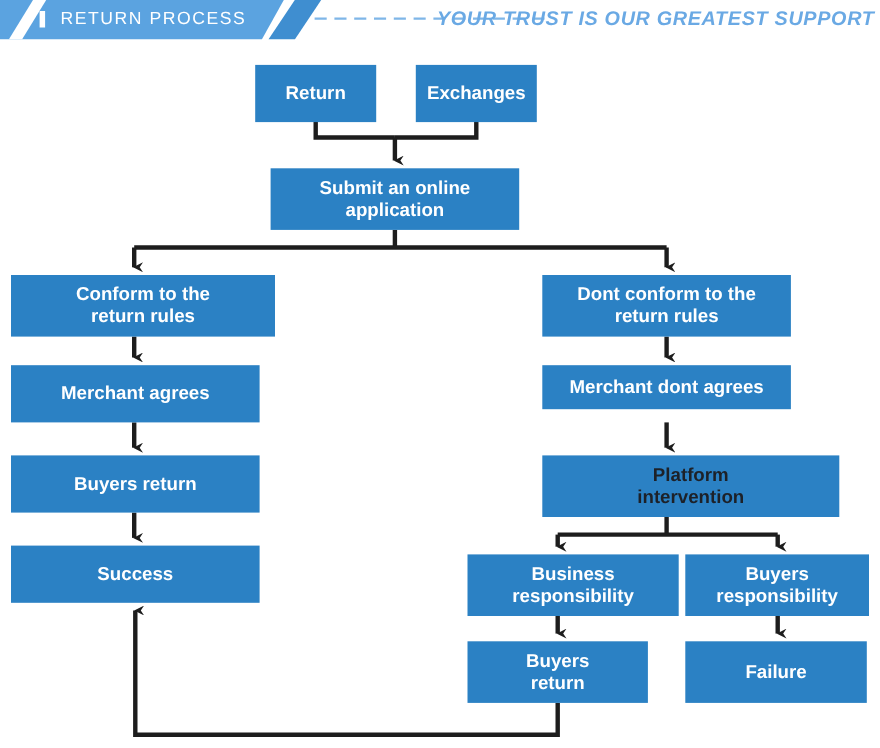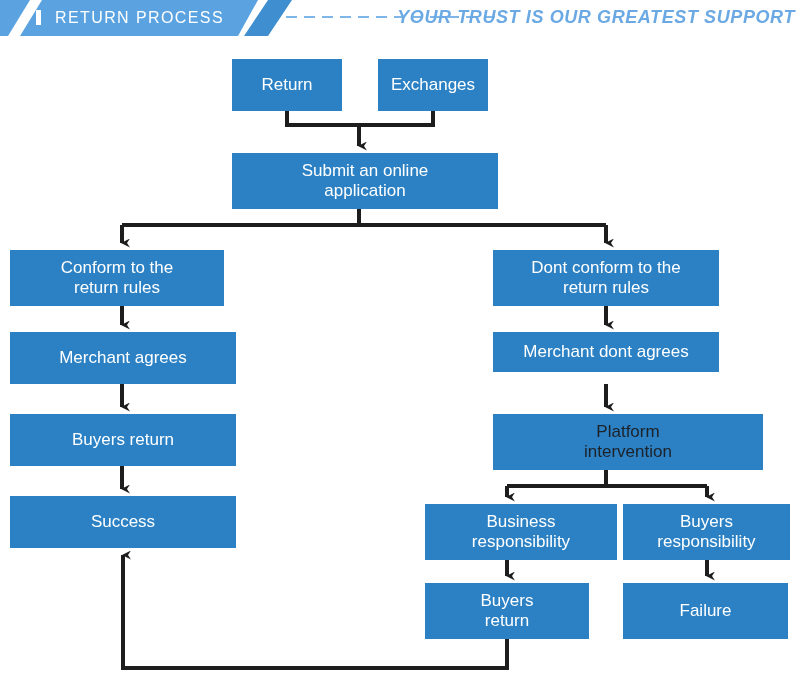--- a/index.html
+++ b/index.html
@@ -48,21 +48,21 @@
     letter-spacing: 0.6px;
     color: #6aa9e4;
     white-space: nowrap;
     line-height: 18px;
   }
 
   
   #flow {
     position: absolute;
     left: 0; top: 36px;
-    width: 800px; height: 644px;
+    width: 800px; height: 644px; font-weight: bold;
   }
   #connectors {
     position: absolute;
     left: 0; top: 0;
     width: 800px; height: 644px;
   }
   .node {
     position: absolute;
     background: #2b81c4;
     color: #ffffff;
@@ -135,24 +135,24 @@
       <path d="M707,524 L707,540" marker-end="url(#arw)"></path>
 
       <path d="M507,603 L507,632 L123,632 L123,519" marker-end="url(#arwup)"></path>
     </g>
   </svg>
 
   <div class="node" style="left:232px;top:23px;width:110px;height:52px;">Return</div>
 
   <div class="node" style="left:378px;top:23px;width:110px;height:52px;">Exchanges</div>
 
-  <div class="node" style="left:232px;top:117px;width:266px;height:56px;">Submit an online
+  <div class="node" style="left:246px;top:117px;width:226px;height:56px;">Submit an online
 application</div>
 
-  <div class="node" style="left:10px;top:214px;width:214px;height:56px;">Conform to the
+  <div class="node" style="left:10px;top:214px;width:240px;height:56px;">Conform to the
 return rules</div>
 
   <div class="node" style="left:10px;top:296px;width:226px;height:52px;">Merchant agrees</div>
 
   <div class="node" style="left:10px;top:378px;width:226px;height:52px;">Buyers return</div>
 
   <div class="node" style="left:10px;top:460px;width:226px;height:52px;">Success</div>
 
   <div class="node" style="left:493px;top:214px;width:226px;height:56px;">Dont conform to the
 return rules</div>

